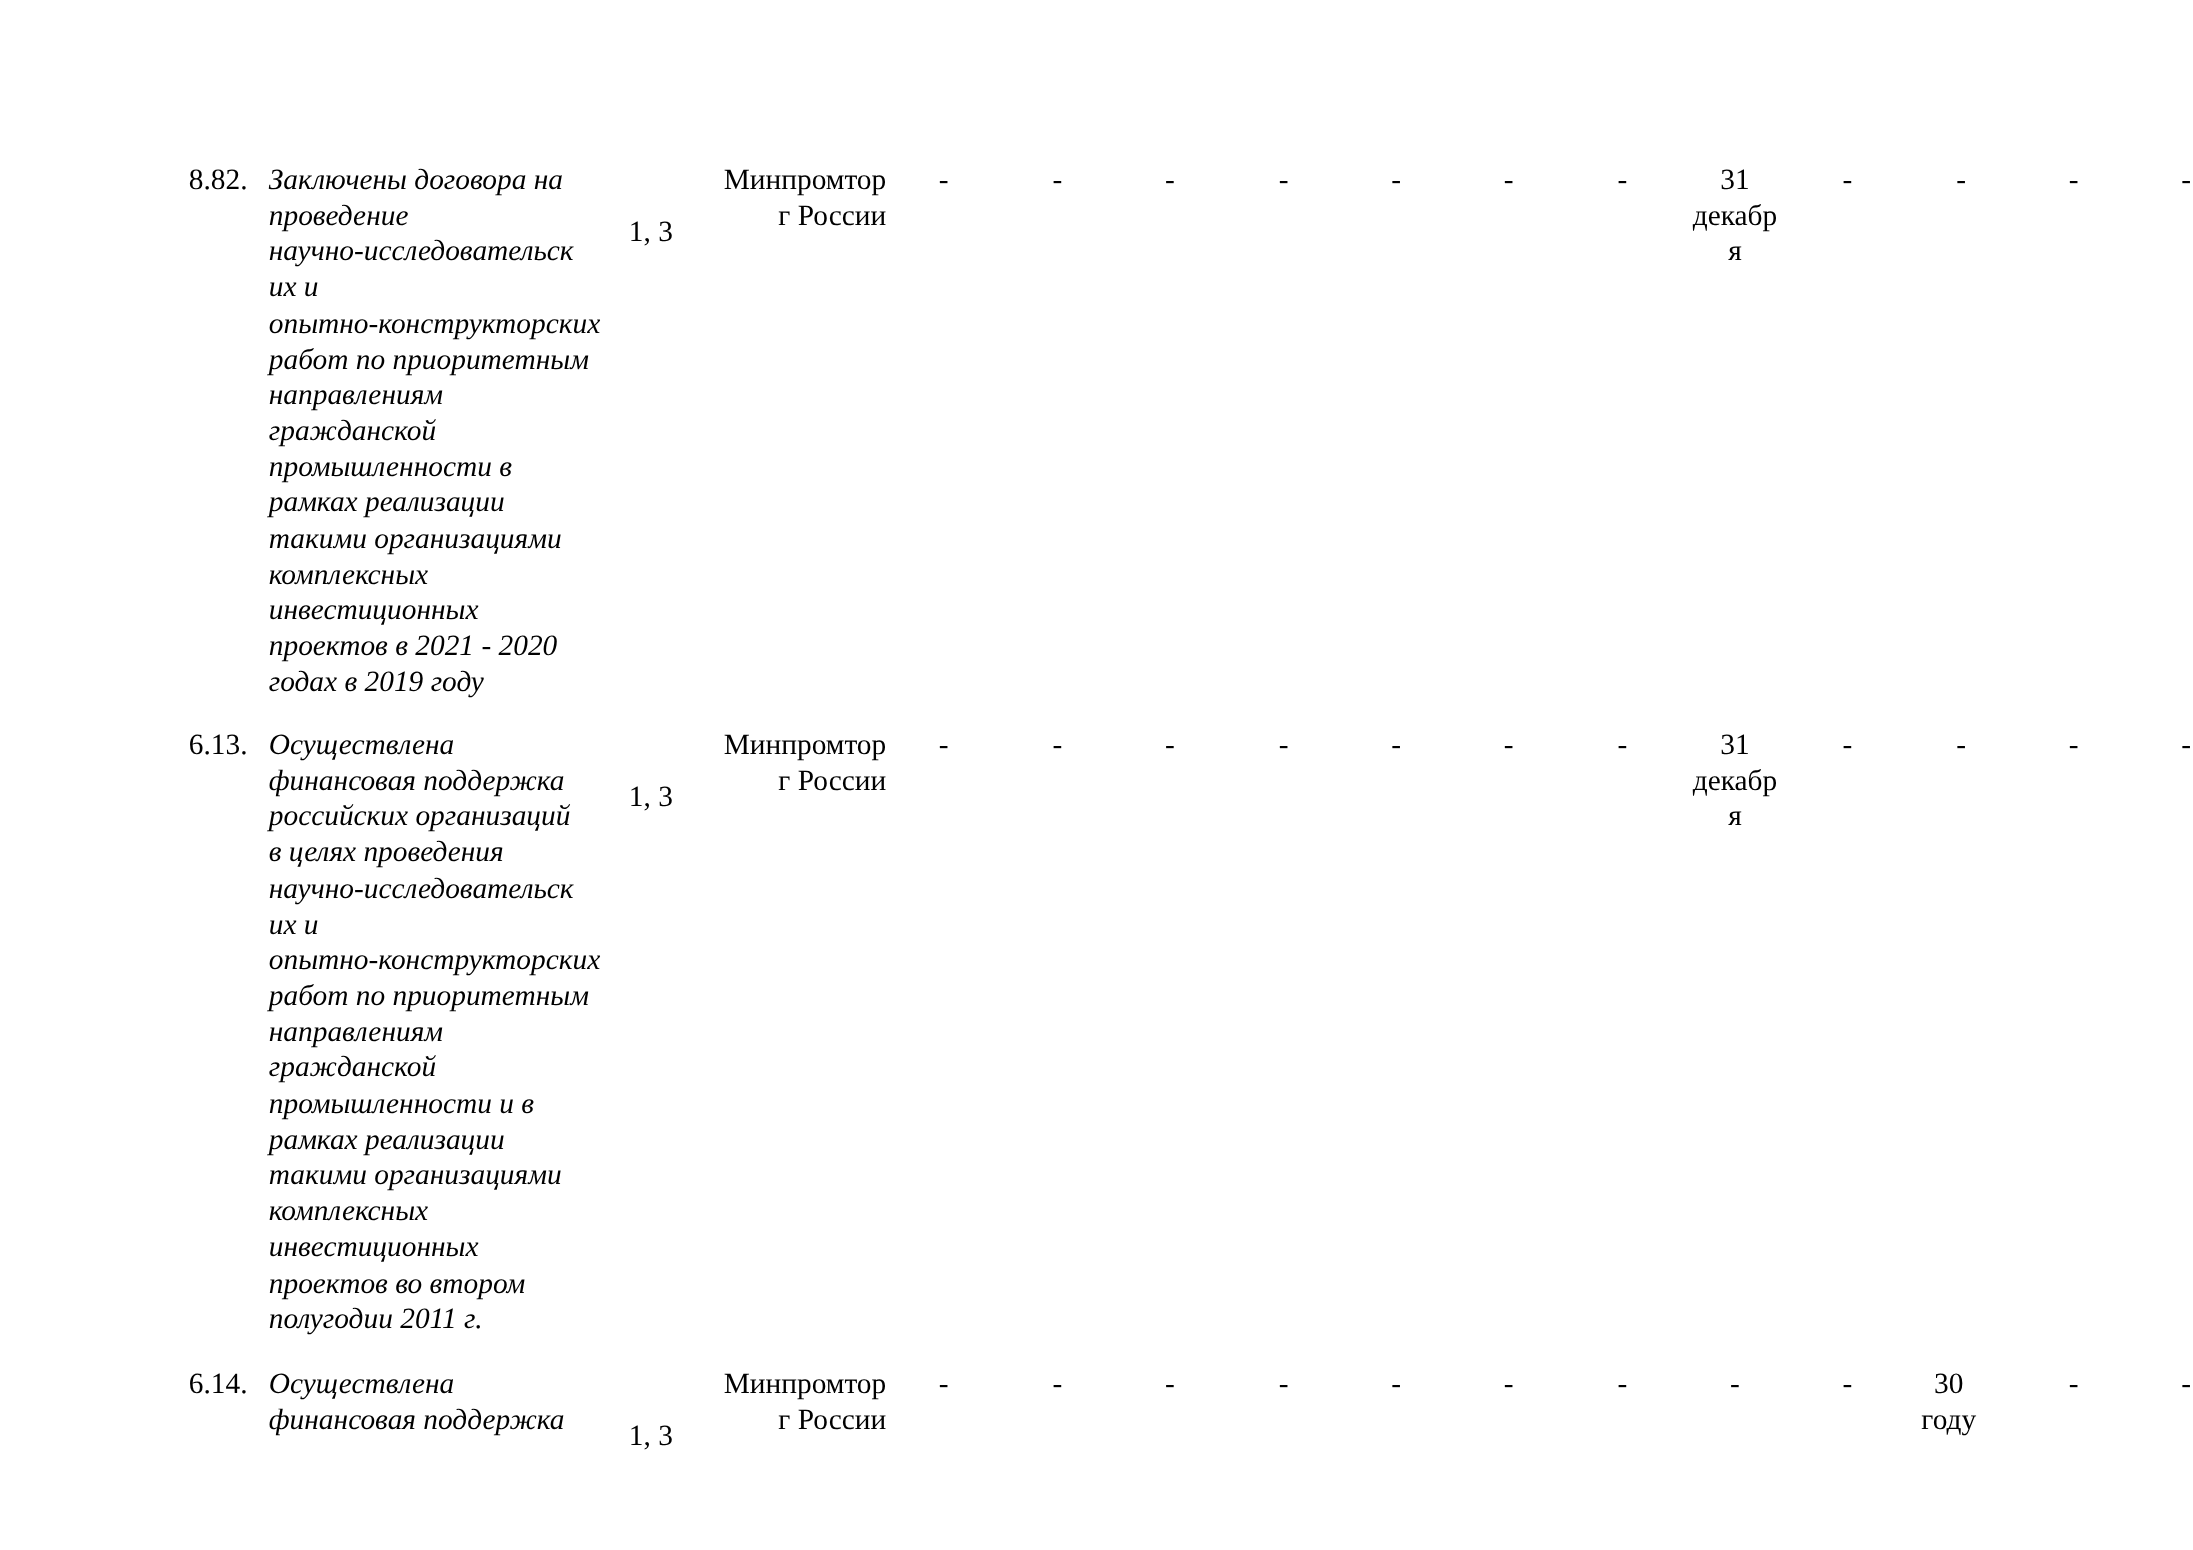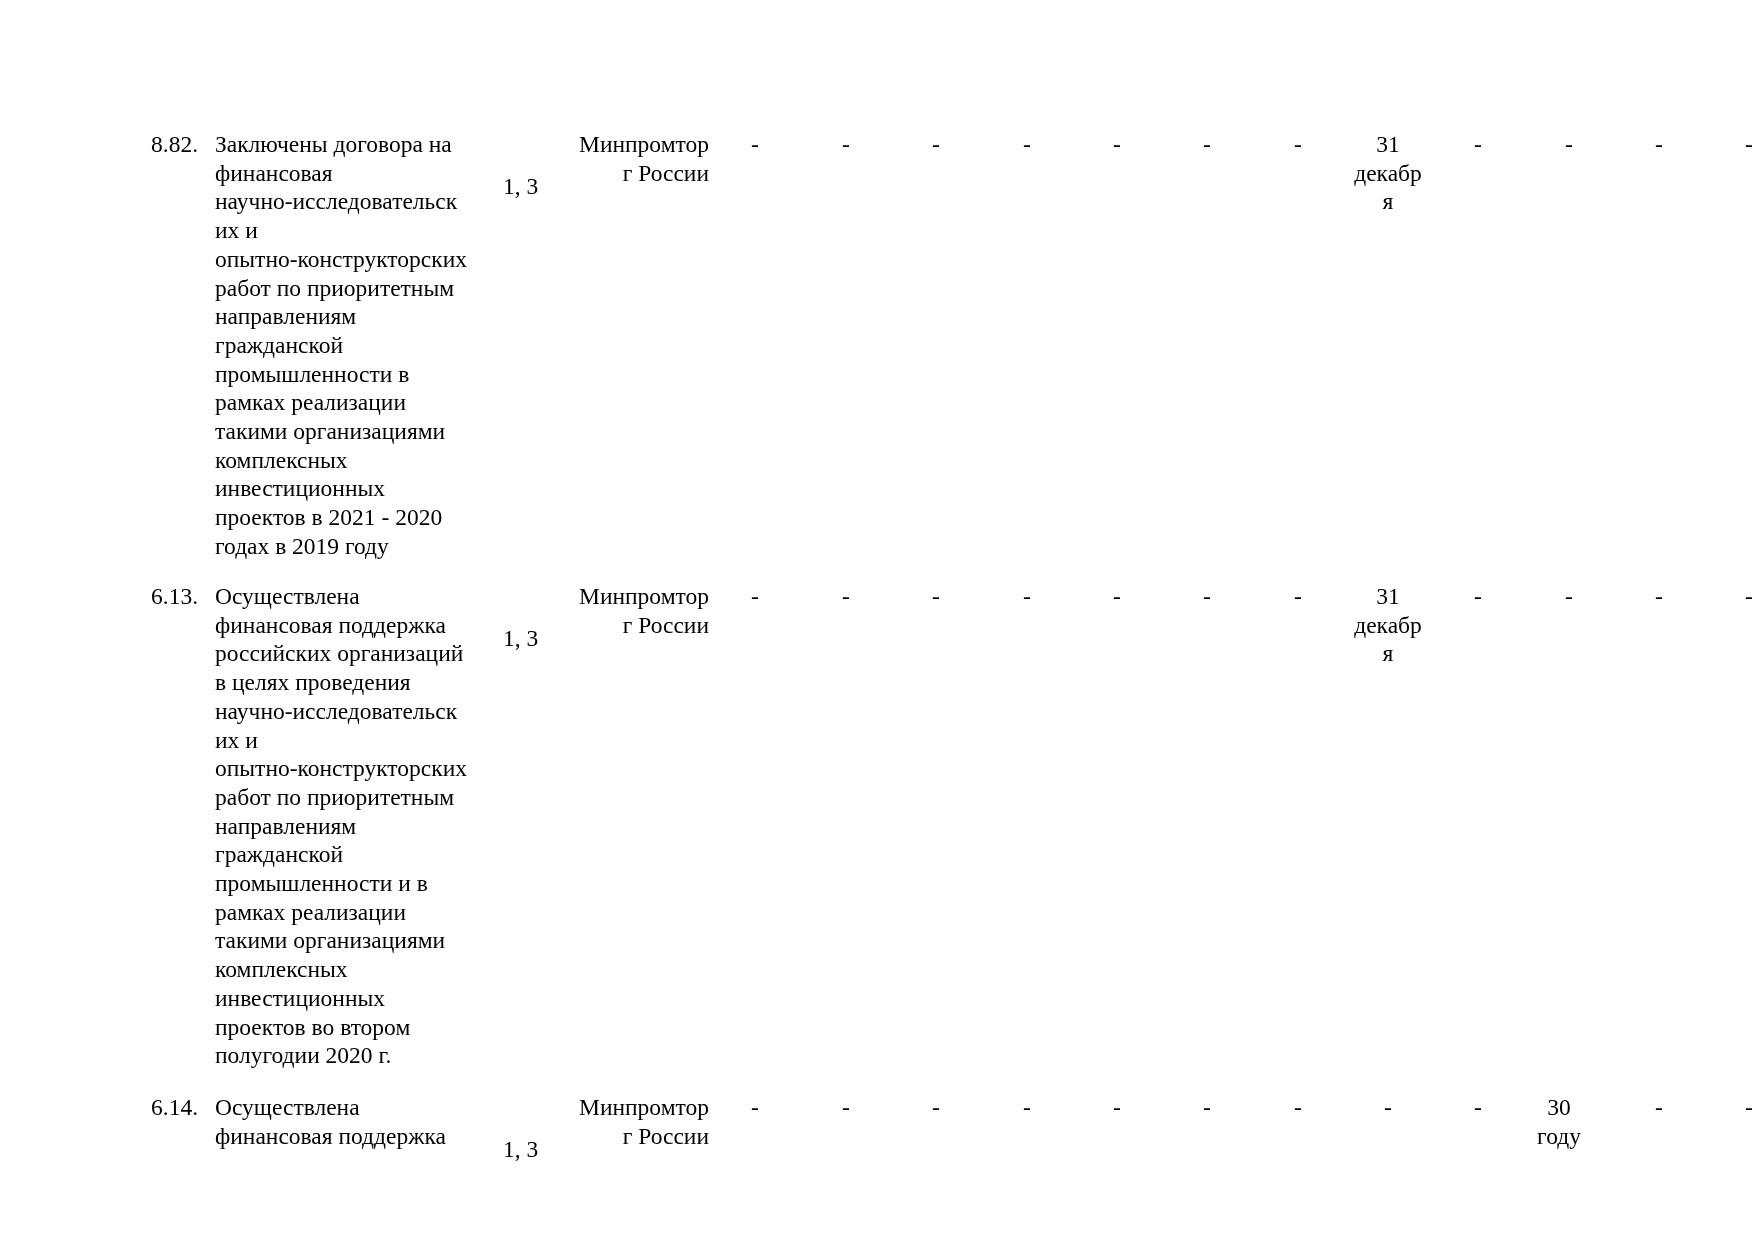--- a/index.html
+++ b/index.html
@@ -4,36 +4,36 @@
 <style>
   html, body { margin: 0; padding: 0; background: #ffffff; }
   body {
     width: 1754px; height: 1240px; position: relative; overflow: hidden;
     font-family: "Liberation Serif", "DejaVu Serif", serif;
     font-size: 23.5px; line-height: 28.7px; color: #000;
   }
   .row { position: absolute; left: 0; width: 1754px; }
   .num { position: absolute; left: 151px; top: 0; white-space: nowrap; }
   .desc { position: absolute; left: 215px; top: 0; width: 280px; }
-  .desc span { display: block; white-space: nowrap; }
+  .desc span { display: block; white-space: nowrap; font-style: italic; }
   .ref { position: absolute; left: 503px; top: 0; white-space: nowrap; margin-top: 42px; }
   .resp { position: absolute; left: 559px; top: 0; width: 150px; text-align: right; }
   .resp span { display: block; white-space: nowrap; }
   .cell { position: absolute; top: 0; width: 80px; text-align: center; }
   .cell span { display: block; white-space: nowrap; }
 </style>
 </head>
 <body>
 
 <div id="doc">
   <div class="row" style="top:130px;">
       <div class="num">8.82.</div>
       <div class="desc">
         <span>Заключены договора на</span>
-        <span>финансовая</span>
+        <span>проведение</span>
         <span>научно-исследовательск</span>
         <span>их и</span>
         <span>опытно-конструкторских</span>
         <span>работ по приоритетным</span>
         <span>направлениям</span>
         <span>гражданской</span>
         <span>промышленности в</span>
         <span>рамках реализации</span>
         <span>такими организациями</span>
         <span>комплексных</span>
@@ -97,21 +97,21 @@
         <span>опытно-конструкторских</span>
         <span>работ по приоритетным</span>
         <span>направлениям</span>
         <span>гражданской</span>
         <span>промышленности и в</span>
         <span>рамках реализации</span>
         <span>такими организациями</span>
         <span>комплексных</span>
         <span>инвестиционных</span>
         <span>проектов во втором</span>
-        <span>полугодии 2020 г.</span>
+        <span>полугодии 2011 г.</span>
       </div>
       <div class="ref">1, 3</div>
       <div class="resp">
         <span>Минпромтор</span>
         <span>г России</span>
       </div>
       <div class="cell" style="left: 715px;">
         <span>-</span>
       </div>
       <div class="cell" style="left: 806px;">

